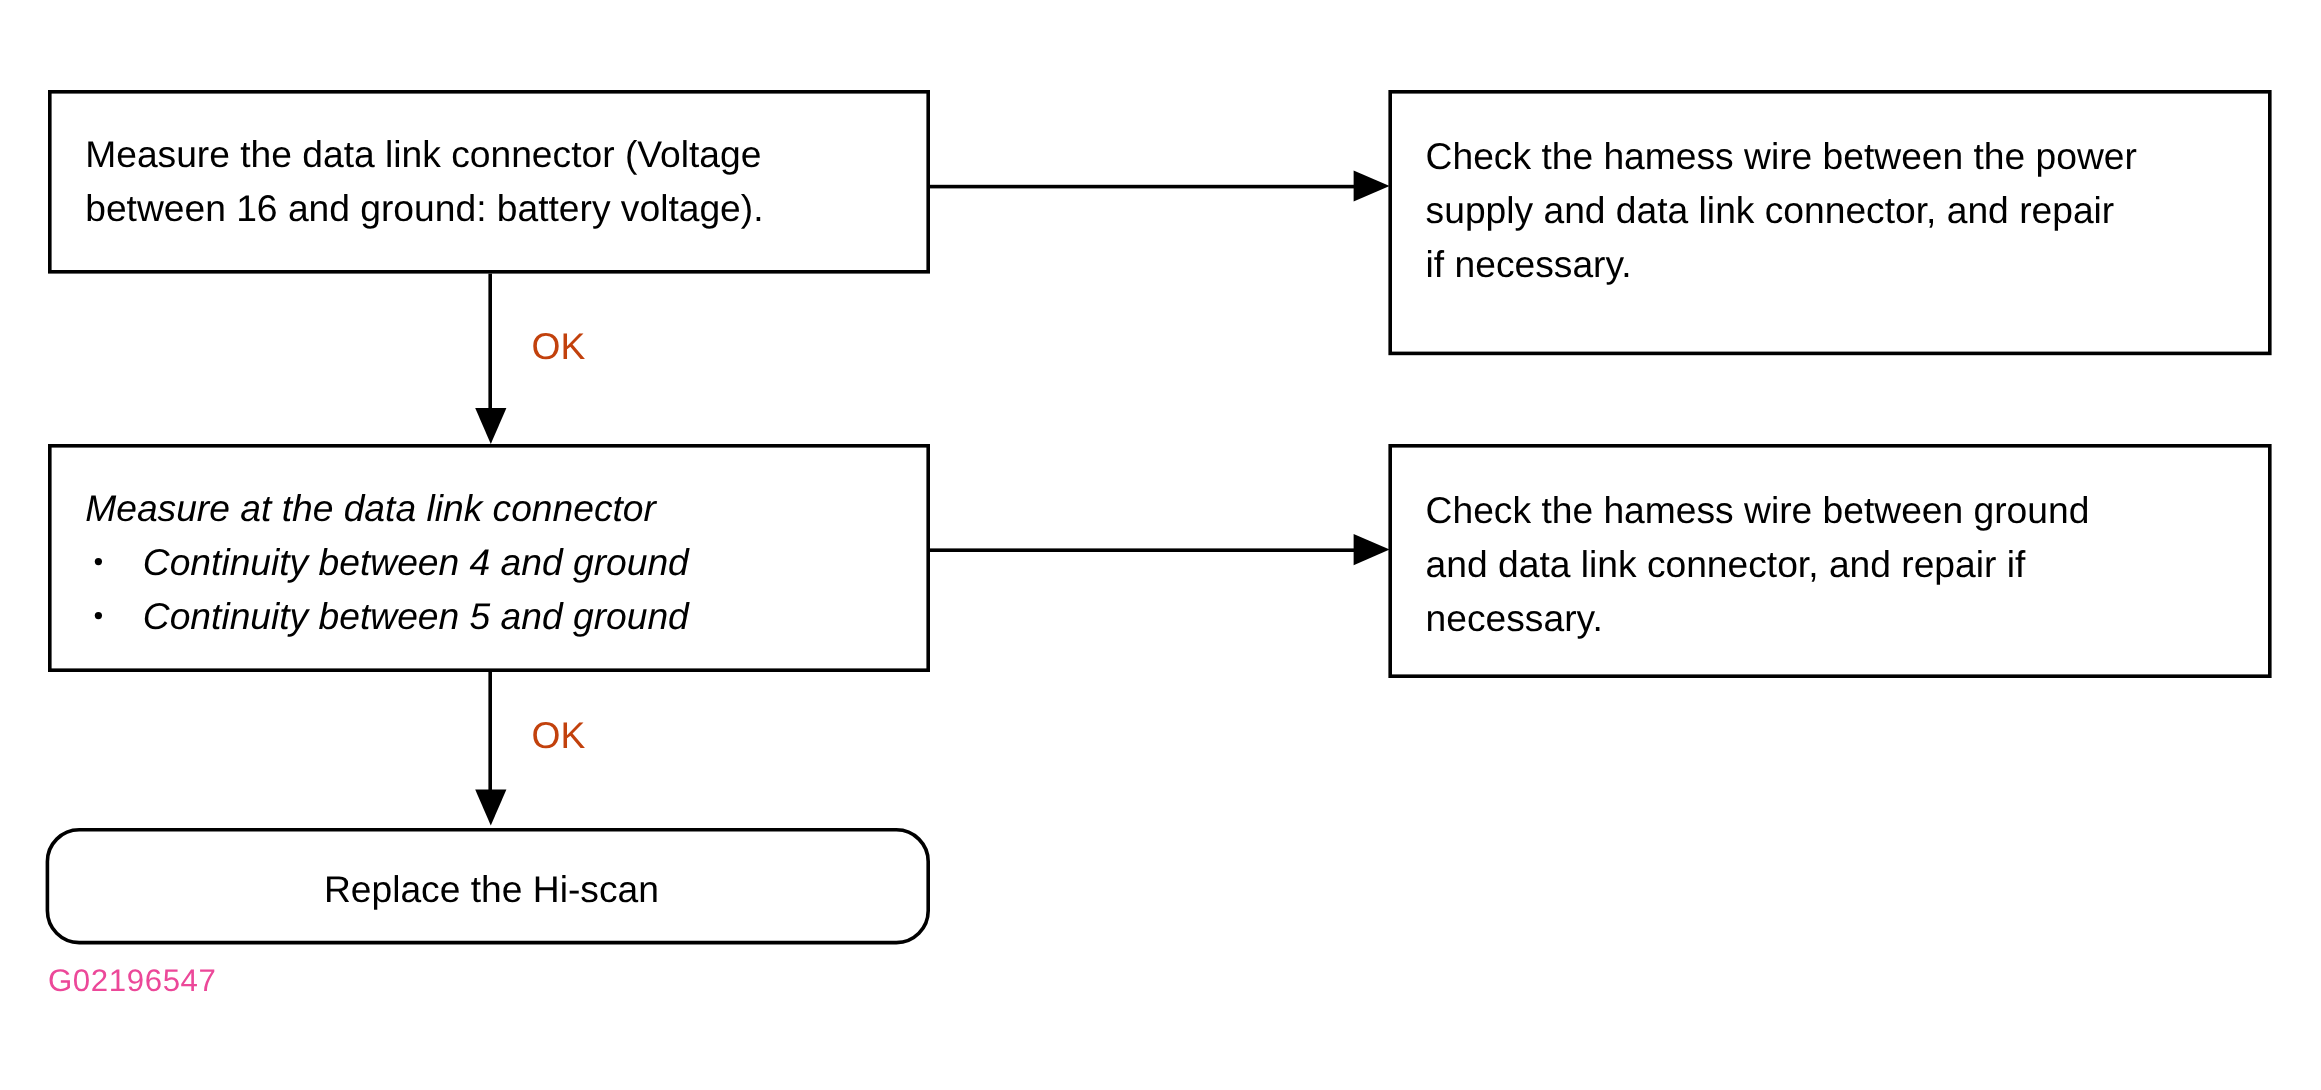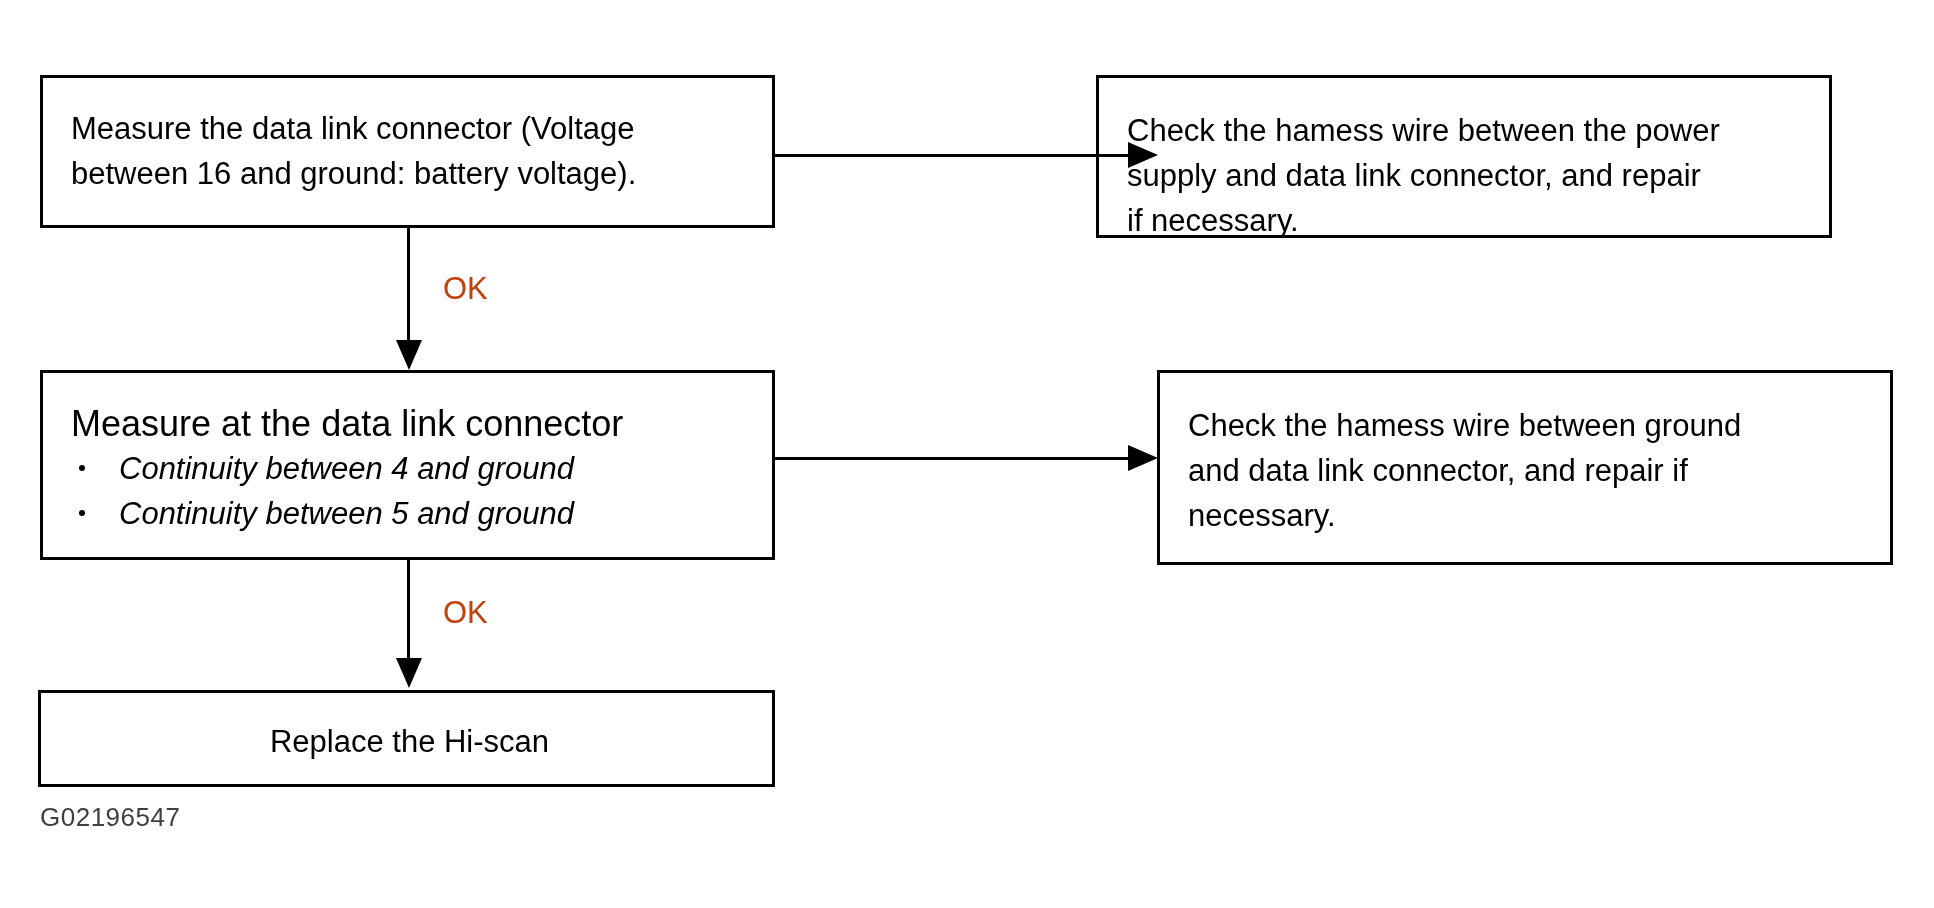--- a/index.html
+++ b/index.html
@@ -33,35 +33,36 @@
     line-height: 45px;
     color: #000000;
     white-space: pre-line;
   }
 
   
   #box-measure-dlc        { left: 40px;  top: 75px;  width: 735px; height: 153px; }
   #box-measure-dlc .box-text { left: 28px; top: 28px; width: 680px; }
 
   
-  #box-check-power        { left: 1096px; top: 75px; width: 736px; height: 163px; }
+  #box-check-power        { left: 1157px; top: 75px; width: 736px; height: 221px; }
   #box-check-power .box-text { left: 28px; top: 30px; width: 690px; }
 
   
   #box-measure-continuity { left: 40px;  top: 370px; width: 735px; height: 190px; }
   #box-measure-continuity .box-inner {
     position: absolute;
     left: 28px;
     top: 28px;
     width: 690px;
   }
   .heading-line {
-    font-size: 36px;
+    font-size: 31px;
     line-height: 45px;
     margin: 0;
+    font-style: italic;
   }
   .bullet-list {
     list-style: none;
     margin: 0;
     padding: 0;
     font-style: italic;
   }
   .bullet-item {
     position: relative;
     font-size: 31px;
@@ -76,21 +77,21 @@
     height: 6px;
     background: #000000;
     border-radius: 50%;
   }
 
   
   #box-check-ground       { left: 1157px; top: 370px; width: 736px; height: 195px; padding-left: 48px; }
   #box-check-ground .box-text { left: 28px; top: 30px; width: 690px; }
 
   
-  #box-replace-hiscan     { left: 38px;  top: 690px; width: 737px; height: 97px; }
+  #box-replace-hiscan     { left: 38px;  top: 690px; width: 737px; height: 97px; border-radius: 28px; }
   #box-replace-hiscan .box-text {
     left: 0;
     top: 26px;
     width: 737px;
     text-align: center;
   }
 
   
   .conn-line {
     position: absolute;
@@ -142,21 +143,21 @@
   #ok-label-2 { left: 443px; top: 596px; }
 
   
   #figure-id {
     position: absolute;
     left: 40px;
     top: 802px;
     font-size: 26px;
     line-height: 30px;
     letter-spacing: 0.5px;
-    color: #404040;
+    color: #ec4899;
   }
 </style>
 </head>
 <body>
 
 <div id="canvas">
 
   <div class="box" id="box-measure-dlc">
     <div class="box-text">Measure the data link connector (Voltage
 between 16 and ground: battery voltage).</div>

